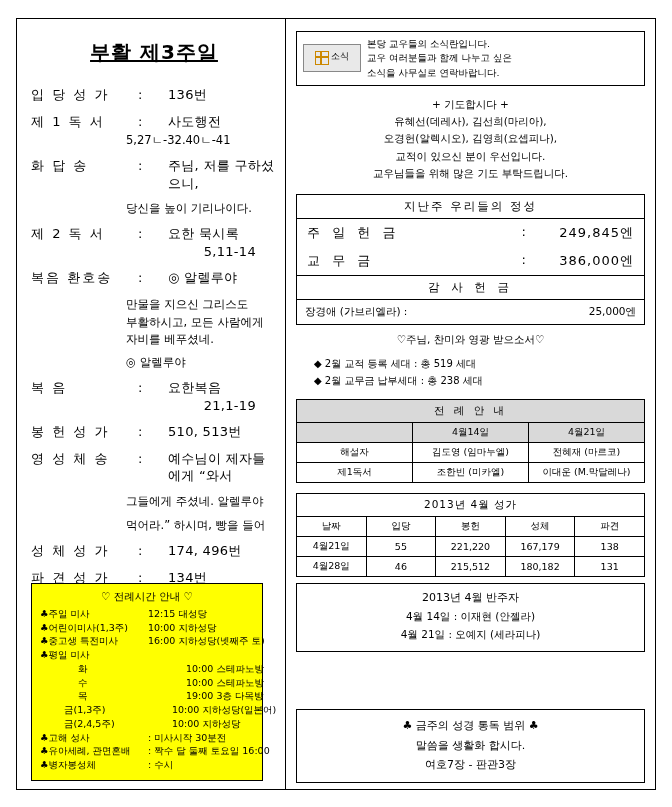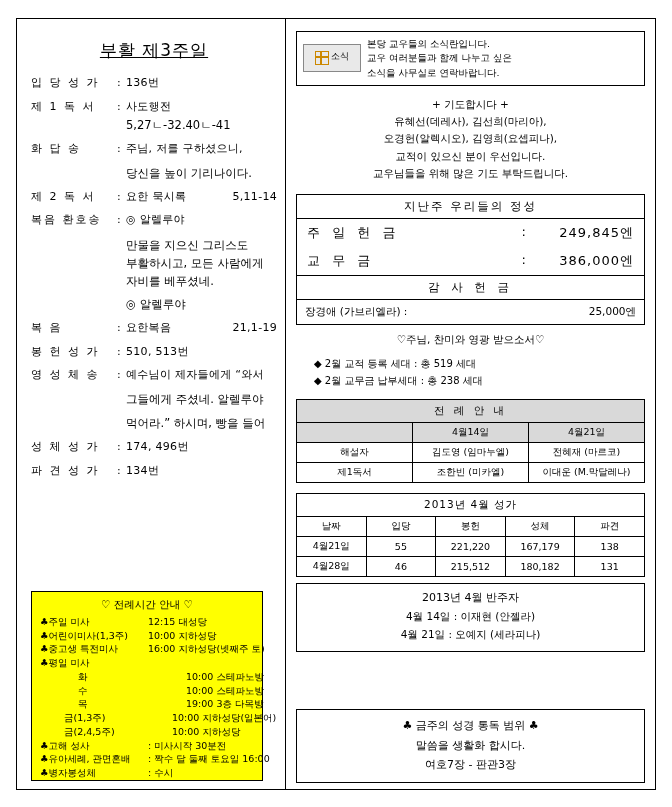--- a/index.html
+++ b/index.html
@@ -34,31 +34,32 @@
   .col-right{
     flex:1;
     box-sizing:border-box;
     padding:12px 10px 6px 10px;
     display:flex;flex-direction:column;
   }
 
   
   .title{
     text-align:center;
-    font-size:17px;
+    font-size:20px;
     letter-spacing:1px;
     text-decoration:underline;
-    margin:10px 0 14px 0;
-    font-weight:normal;
+    margin:10px 0 20px 0;
+    font-weight:bold;
   }
   .lrow{
     display:flex;
-    font-size:11px;
+    font-size:13px;
     margin-bottom:9px;
     line-height:1.35;
+    gap:21px;
   }
   .lbl{
     width:86px;
     flex:0 0 86px;
     white-space:nowrap;
     letter-spacing:2px;
   }
   .colon{width:9px;flex:0 0 9px;}
   .val{flex:1;letter-spacing:0.3px;}
   .val .right{float:right;}
@@ -82,21 +83,21 @@
   .clearfix::after{content:"";display:block;clear:both;}
 
   
   .yellowbox{
     position:absolute;
     left:14px;bottom:8px;
     width:232px;
     background:#ffff00;
     border:1px solid #000;
     box-sizing:border-box;
-    padding:5px 6px 0 6px;
+    padding:5px 6px 8px 6px;
     font-size:9.5px;
     line-height:1.45;
   }
   .yellowbox .yb-title{
     text-align:center;
     font-size:10.5px;
     margin-bottom:3px;
   }
   .yb-line{display:flex;white-space:nowrap;}
   .yb-a{flex:0 0 108px;padding-left:6px;}

